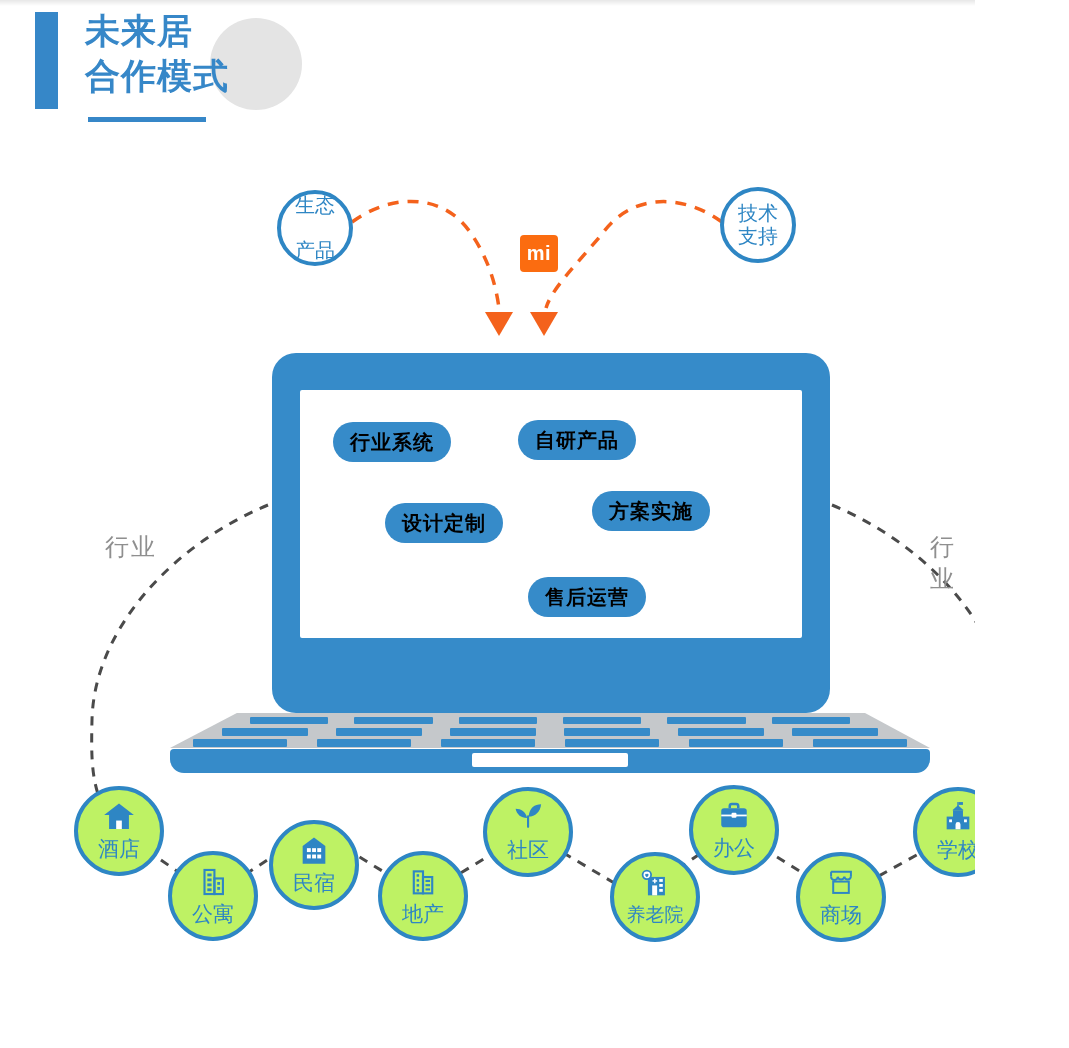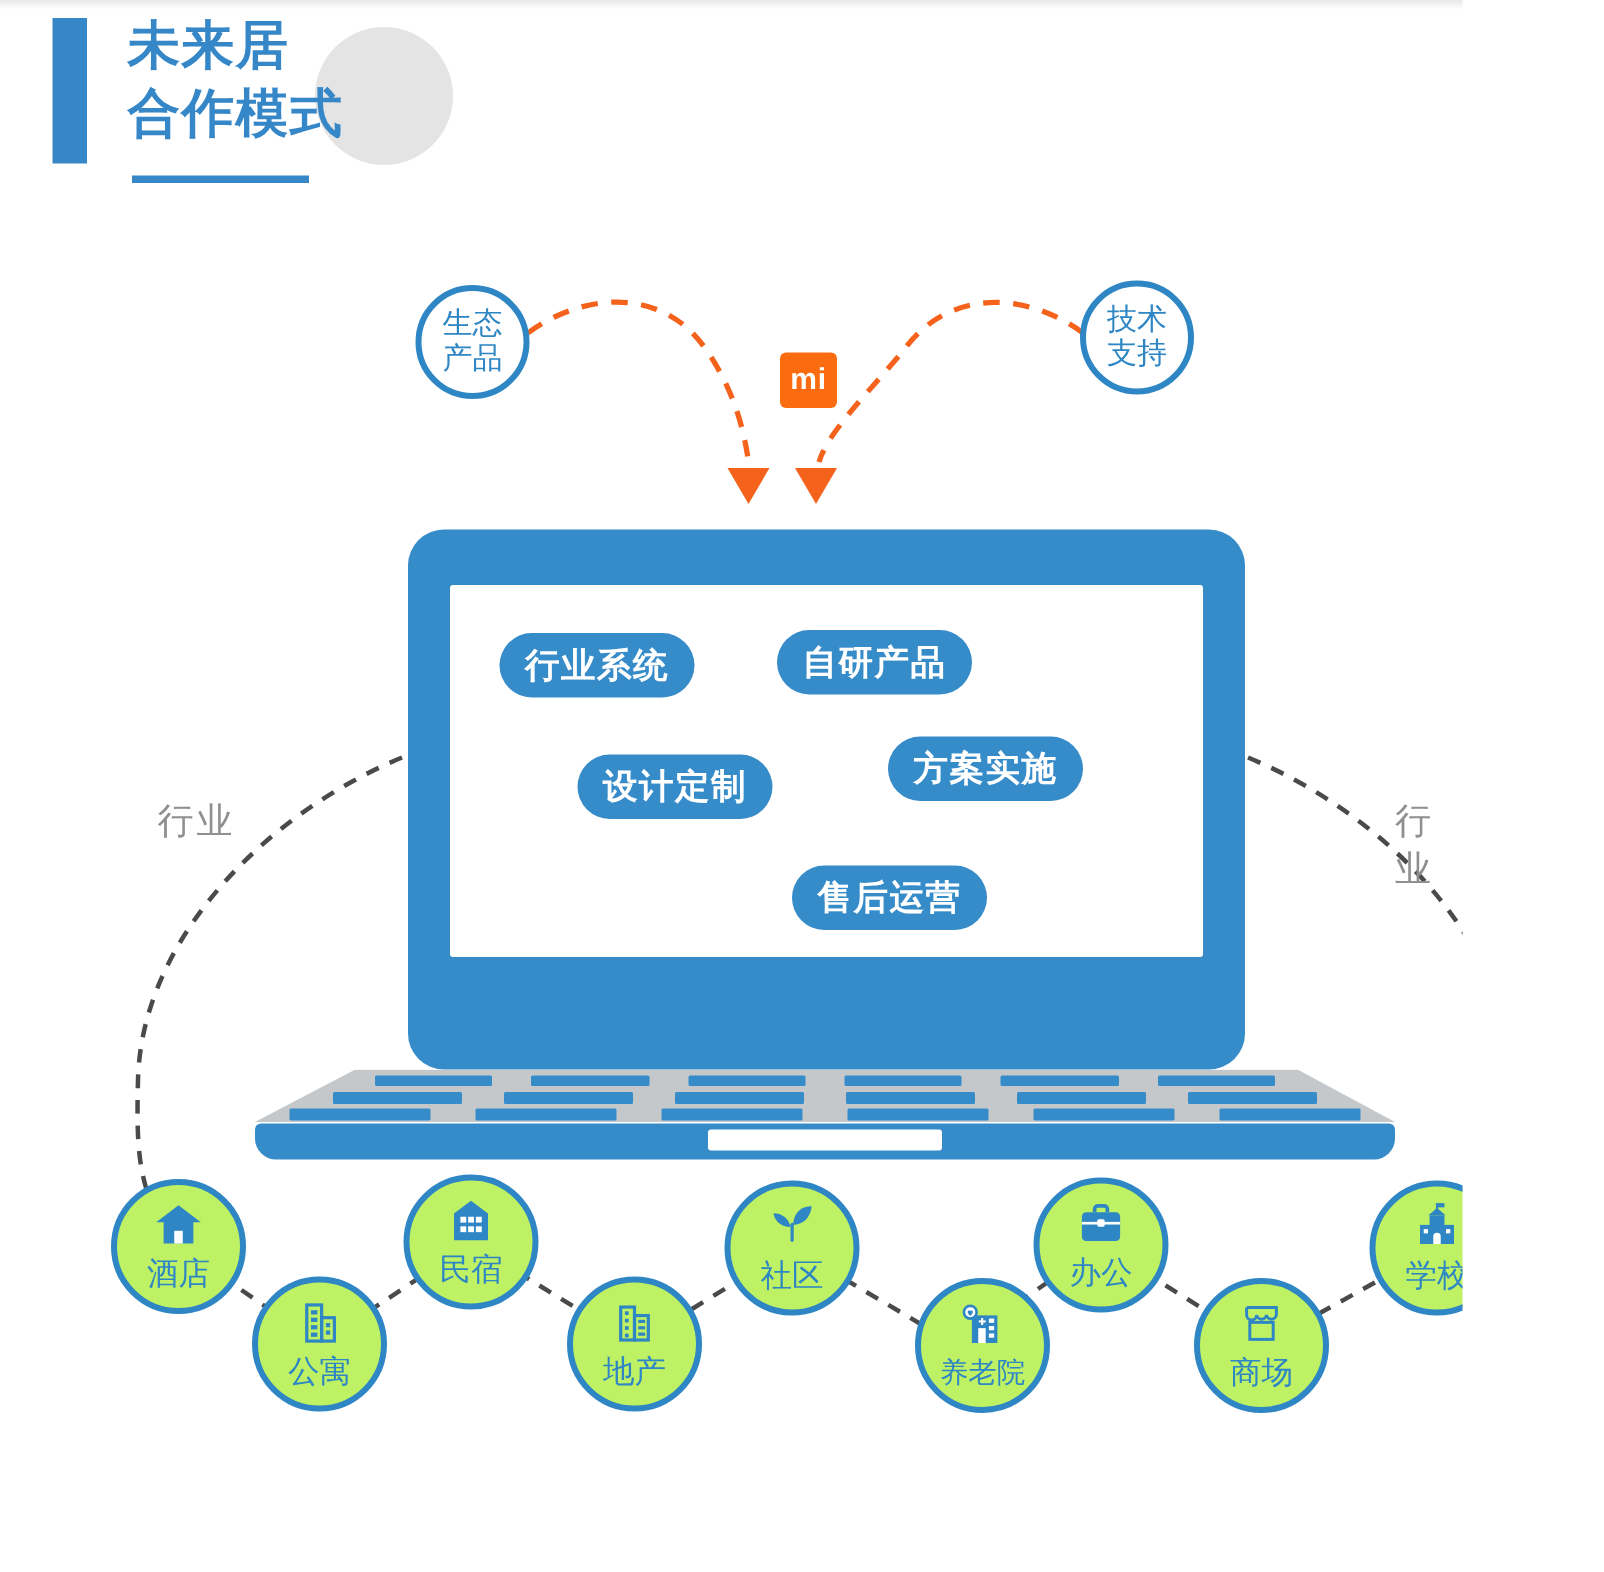--- a/index.html
+++ b/index.html
@@ -18,21 +18,21 @@
                      background:#3687c8; z-index:1; }
 
   
   .overlay { position:absolute; left:0; top:0; z-index:1; pointer-events:none; }
 
   
   .top-node { position:absolute; width:76px; height:76px; border-radius:50%;
               border:4px solid #2e86c4; background:#fff; z-index:2;
               display:flex; flex-direction:column; align-items:center; justify-content:center;
               color:#2e86c4; font-size:20px; line-height:23px; font-weight:500; }
-  .node-eco { left:277px; top:190px; }
+  .node-eco { left:277px; top:190px;justify-content:space-between; }
   .node-tech { left:720px; top:187px; }
   .mi-logo { position:absolute; left:520px; top:235px; width:38px; height:37px;
              background:#fb6c10; border-radius:4px; z-index:2;
              display:flex; align-items:center; justify-content:center;
              color:#fff; font-size:20px; font-weight:bold; letter-spacing:.5px; }
 
   
   .laptop-deck { position:absolute; left:170px; top:713px; width:760px; height:35px;
                  background:#c5c8cb; z-index:2;
                  clip-path:polygon(8.8% 0, 91.45% 0, 100% 100%, 0% 100%); }
@@ -42,22 +42,22 @@
   .key-row-3 { left:23px; top:26px; width:714px; height:8px; gap:30px; }
   .key { flex:1; background:#368bc9; border-radius:1px; }
   .laptop-base { position:absolute; left:170px; top:749px; width:760px; height:24px;
                  background:#368bc9; border-radius:4px 4px 14px 14px; z-index:2; }
   .trackpad { position:absolute; left:50%; top:4px; transform:translateX(-50%);
               width:156px; height:14px; background:#fff; border-radius:2px; }
   .laptop-screen { position:absolute; left:272px; top:353px; width:558px; height:360px;
                    background:#368bc9; border-radius:24px; z-index:2; }
   .screen-inner { position:absolute; left:28px; top:37px; width:502px; height:248px;
                   background:#ffffff; border-radius:2px; }
-  .pill { position:absolute; background:#368bc9; color:#ffffff; border-radius:25px;
-          font-size:23px; font-weight:600; letter-spacing:1px; padding:10px 17px;
+  .pill { position:absolute; background:#368bc9; color:#000000; border-radius:25px;
+          font-size:20px; font-weight:600; letter-spacing:1px; padding:10px 17px;
           line-height:1; white-space:nowrap; z-index:3; }
   .pill-1 { left:333px; top:422px; }
   .pill-2 { left:518px; top:420px; }
   .pill-3 { left:385px; top:503px; }
   .pill-4 { left:592px; top:491px; }
   .pill-5 { left:528px; top:577px; }
   .brand { position:absolute; left:272px; top:636px; width:558px; text-align:center;
            color:#fff; z-index:3; }
   .brand-title { font-size:27px; font-weight:bold; letter-spacing:4px; }
   .brand-subtitle { display:inline-block; border:2px solid #fff; padding:1px 10px;
@@ -69,21 +69,21 @@
   .industry-label.right { left:930px; top:531px; }
 
   
   .ind-circle { position:absolute; width:90px; height:90px; border-radius:50%;
                 border:4px solid #2e86c4; background:#bef264; z-index:3;
                 display:flex; flex-direction:column; align-items:center; justify-content:center;
                 gap:1px; color:#2e86c4; font-size:21px; font-weight:500; }
   .ind-circle svg { display:block; }
   .c1 { left:74px;  top:786px; }
   .c2 { left:168px; top:851px; }
-  .c3 { left:269px; top:783px; }
+  .c3 { left:269px; top:820px; }
   .c4 { left:378px; top:851px; }
   .c5 { left:483px; top:787px; }
   .c6 { left:610px; top:852px; }
   .c7 { left:689px; top:785px; }
   .c8 { left:796px; top:852px; }
   .c9 { left:913px; top:787px; }
   .c6 .ind-label { font-size:19px; }
 </style>
 </head>
 <body>

